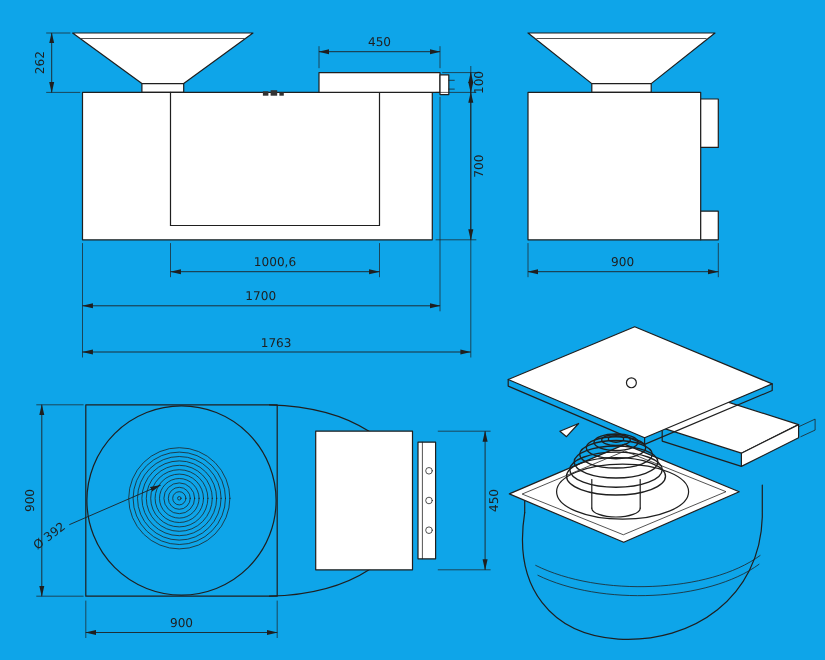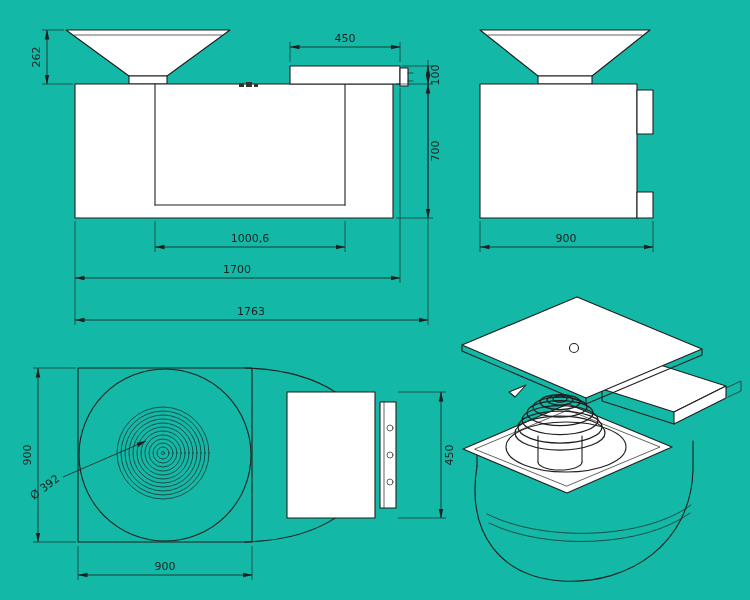--- a/index.html
+++ b/index.html
@@ -1,16 +1,16 @@
 <!DOCTYPE html>
 <html><head>
 <meta charset="utf-8">
 <style>
   html,body{margin:0;padding:0;background:#ffffff;}
-  #stage{position:relative;width:750px;height:600px;background:#14b8a6;overflow:hidden;
+  #stage{position:relative;width:750px;height:600px;background:#0ea5e9;overflow:hidden;
          font-family:"DejaVu Sans",sans-serif;}
   svg{display:block;}
   
   .obj path,.obj rect,.obj line,.obj circle,.obj ellipse{
     stroke:#1f1f1f;stroke-width:1.1;fill:none;stroke-linejoin:round;stroke-linecap:round;
   }
   .obj .w{fill:#ffffff;}
   .obj .thin{stroke-width:0.7;}
   .obj .dark{fill:#333333;stroke:none;}
   

